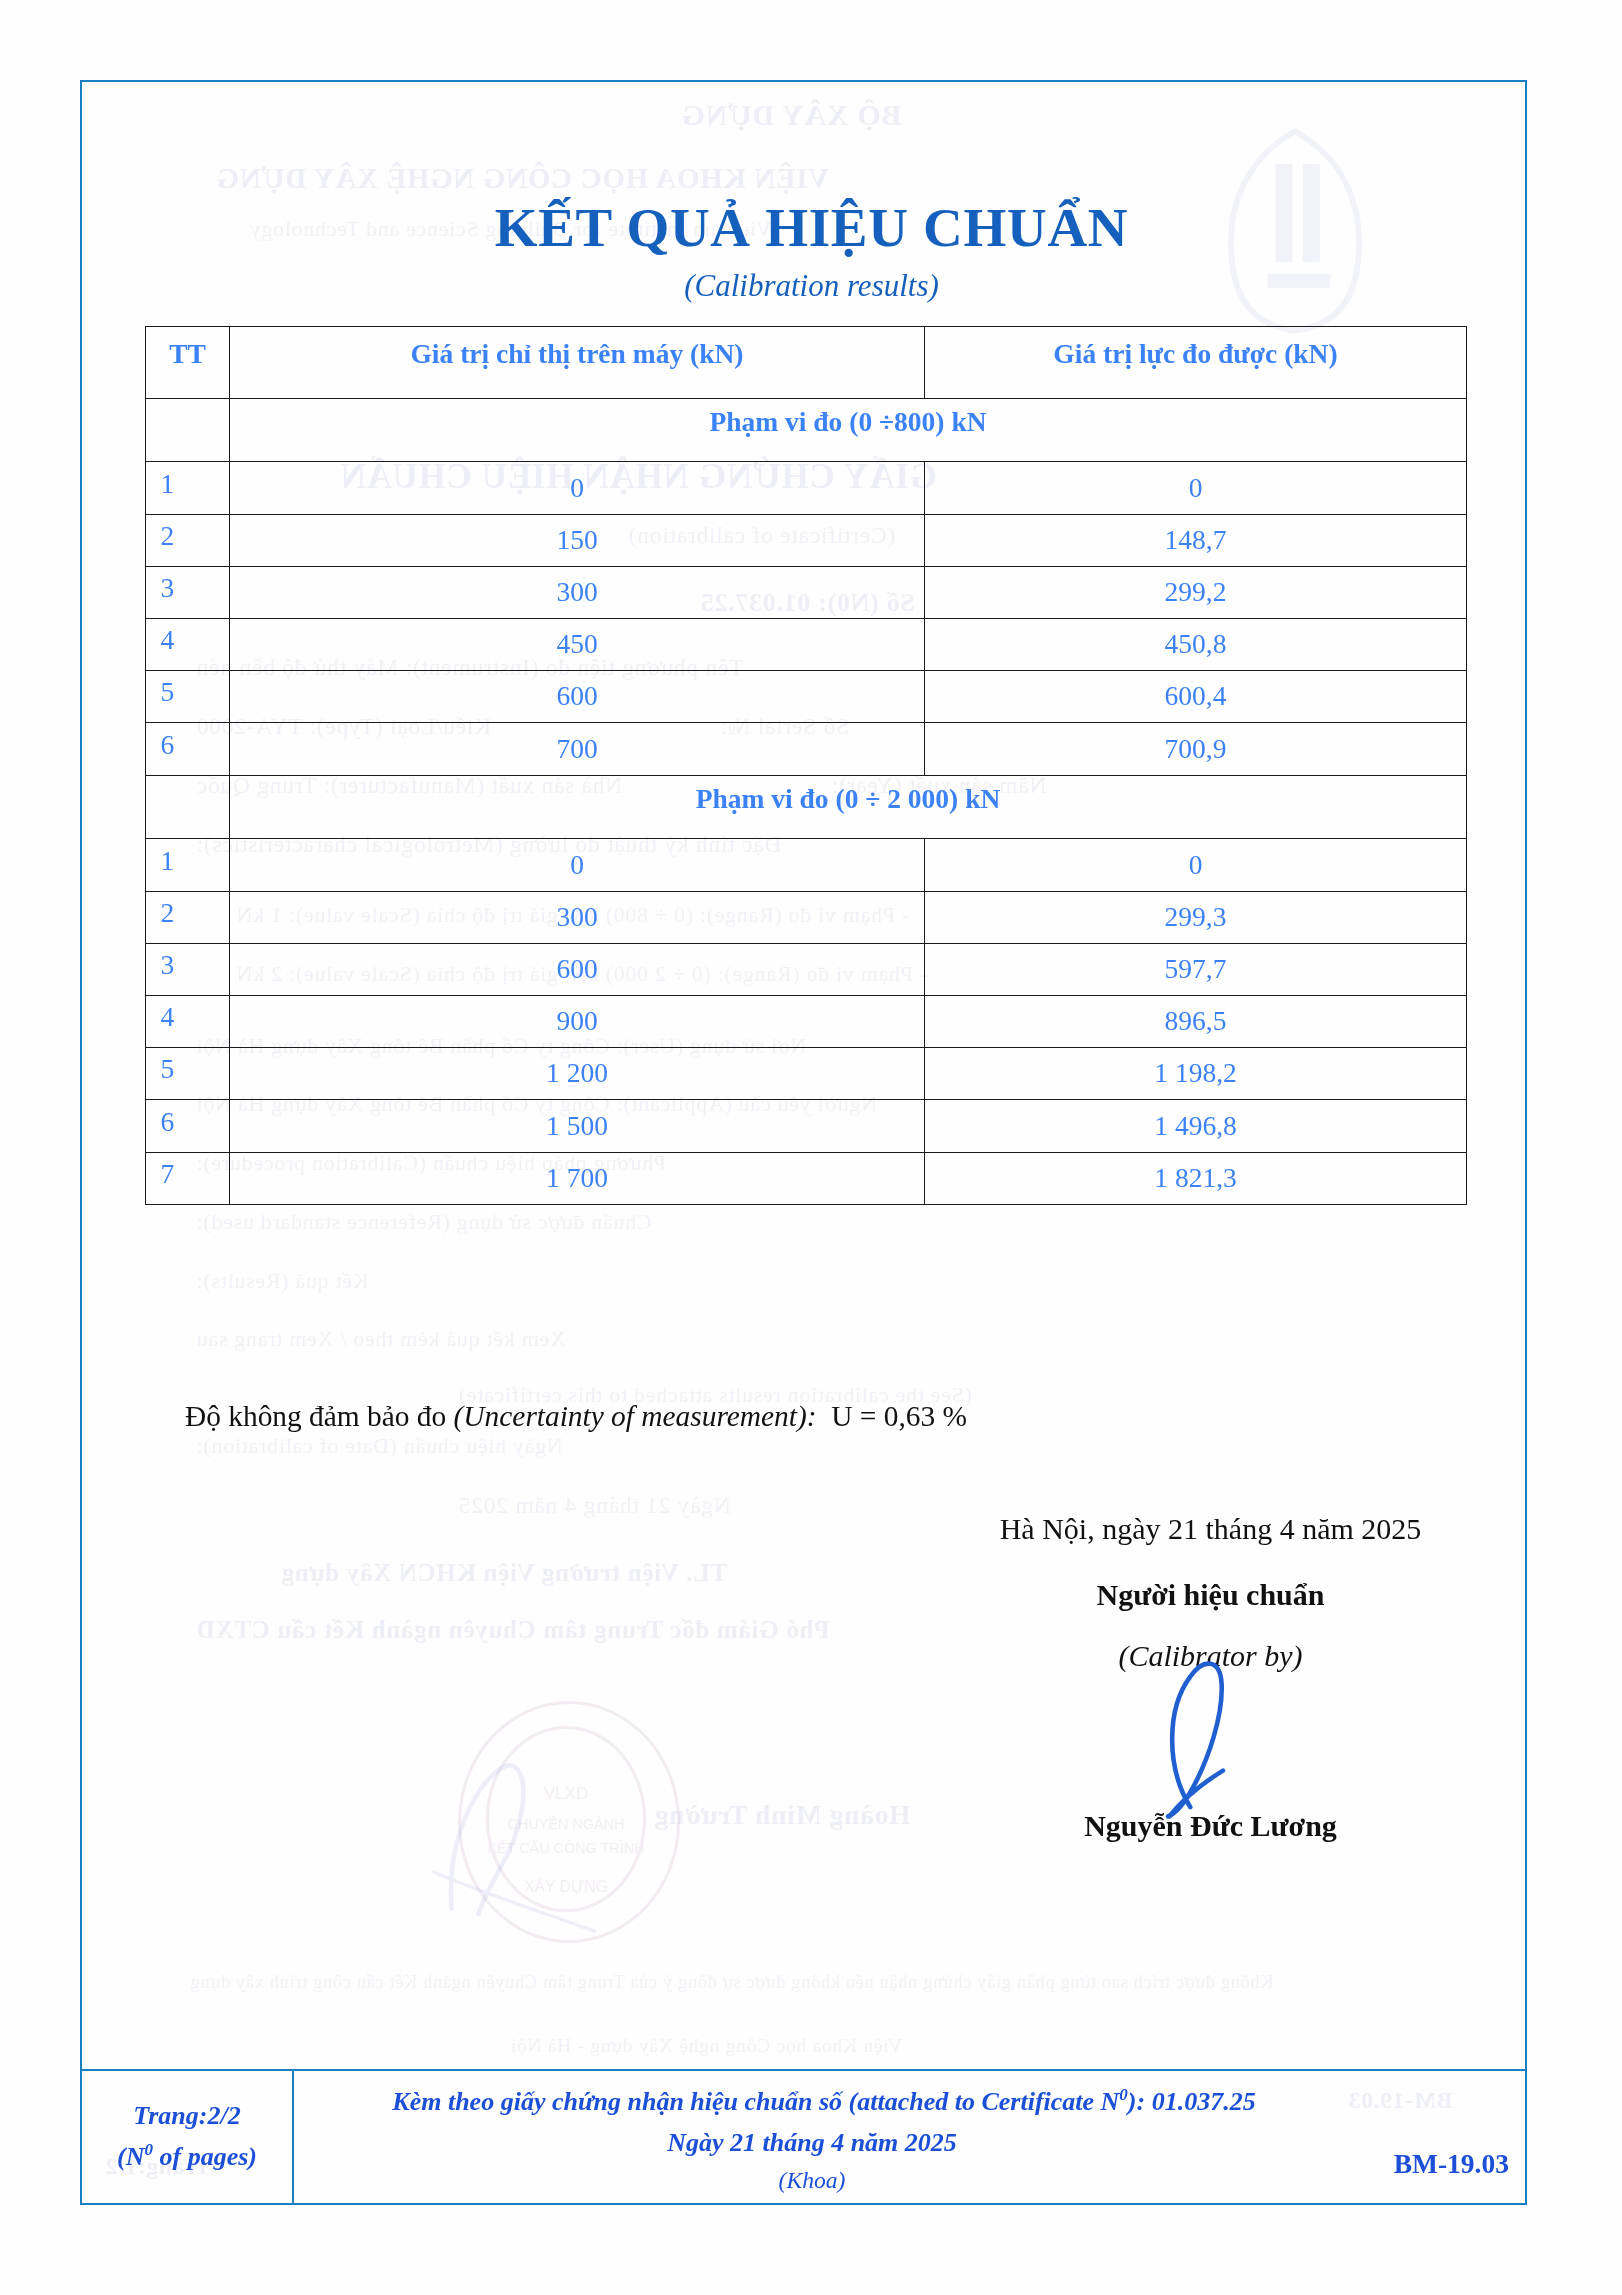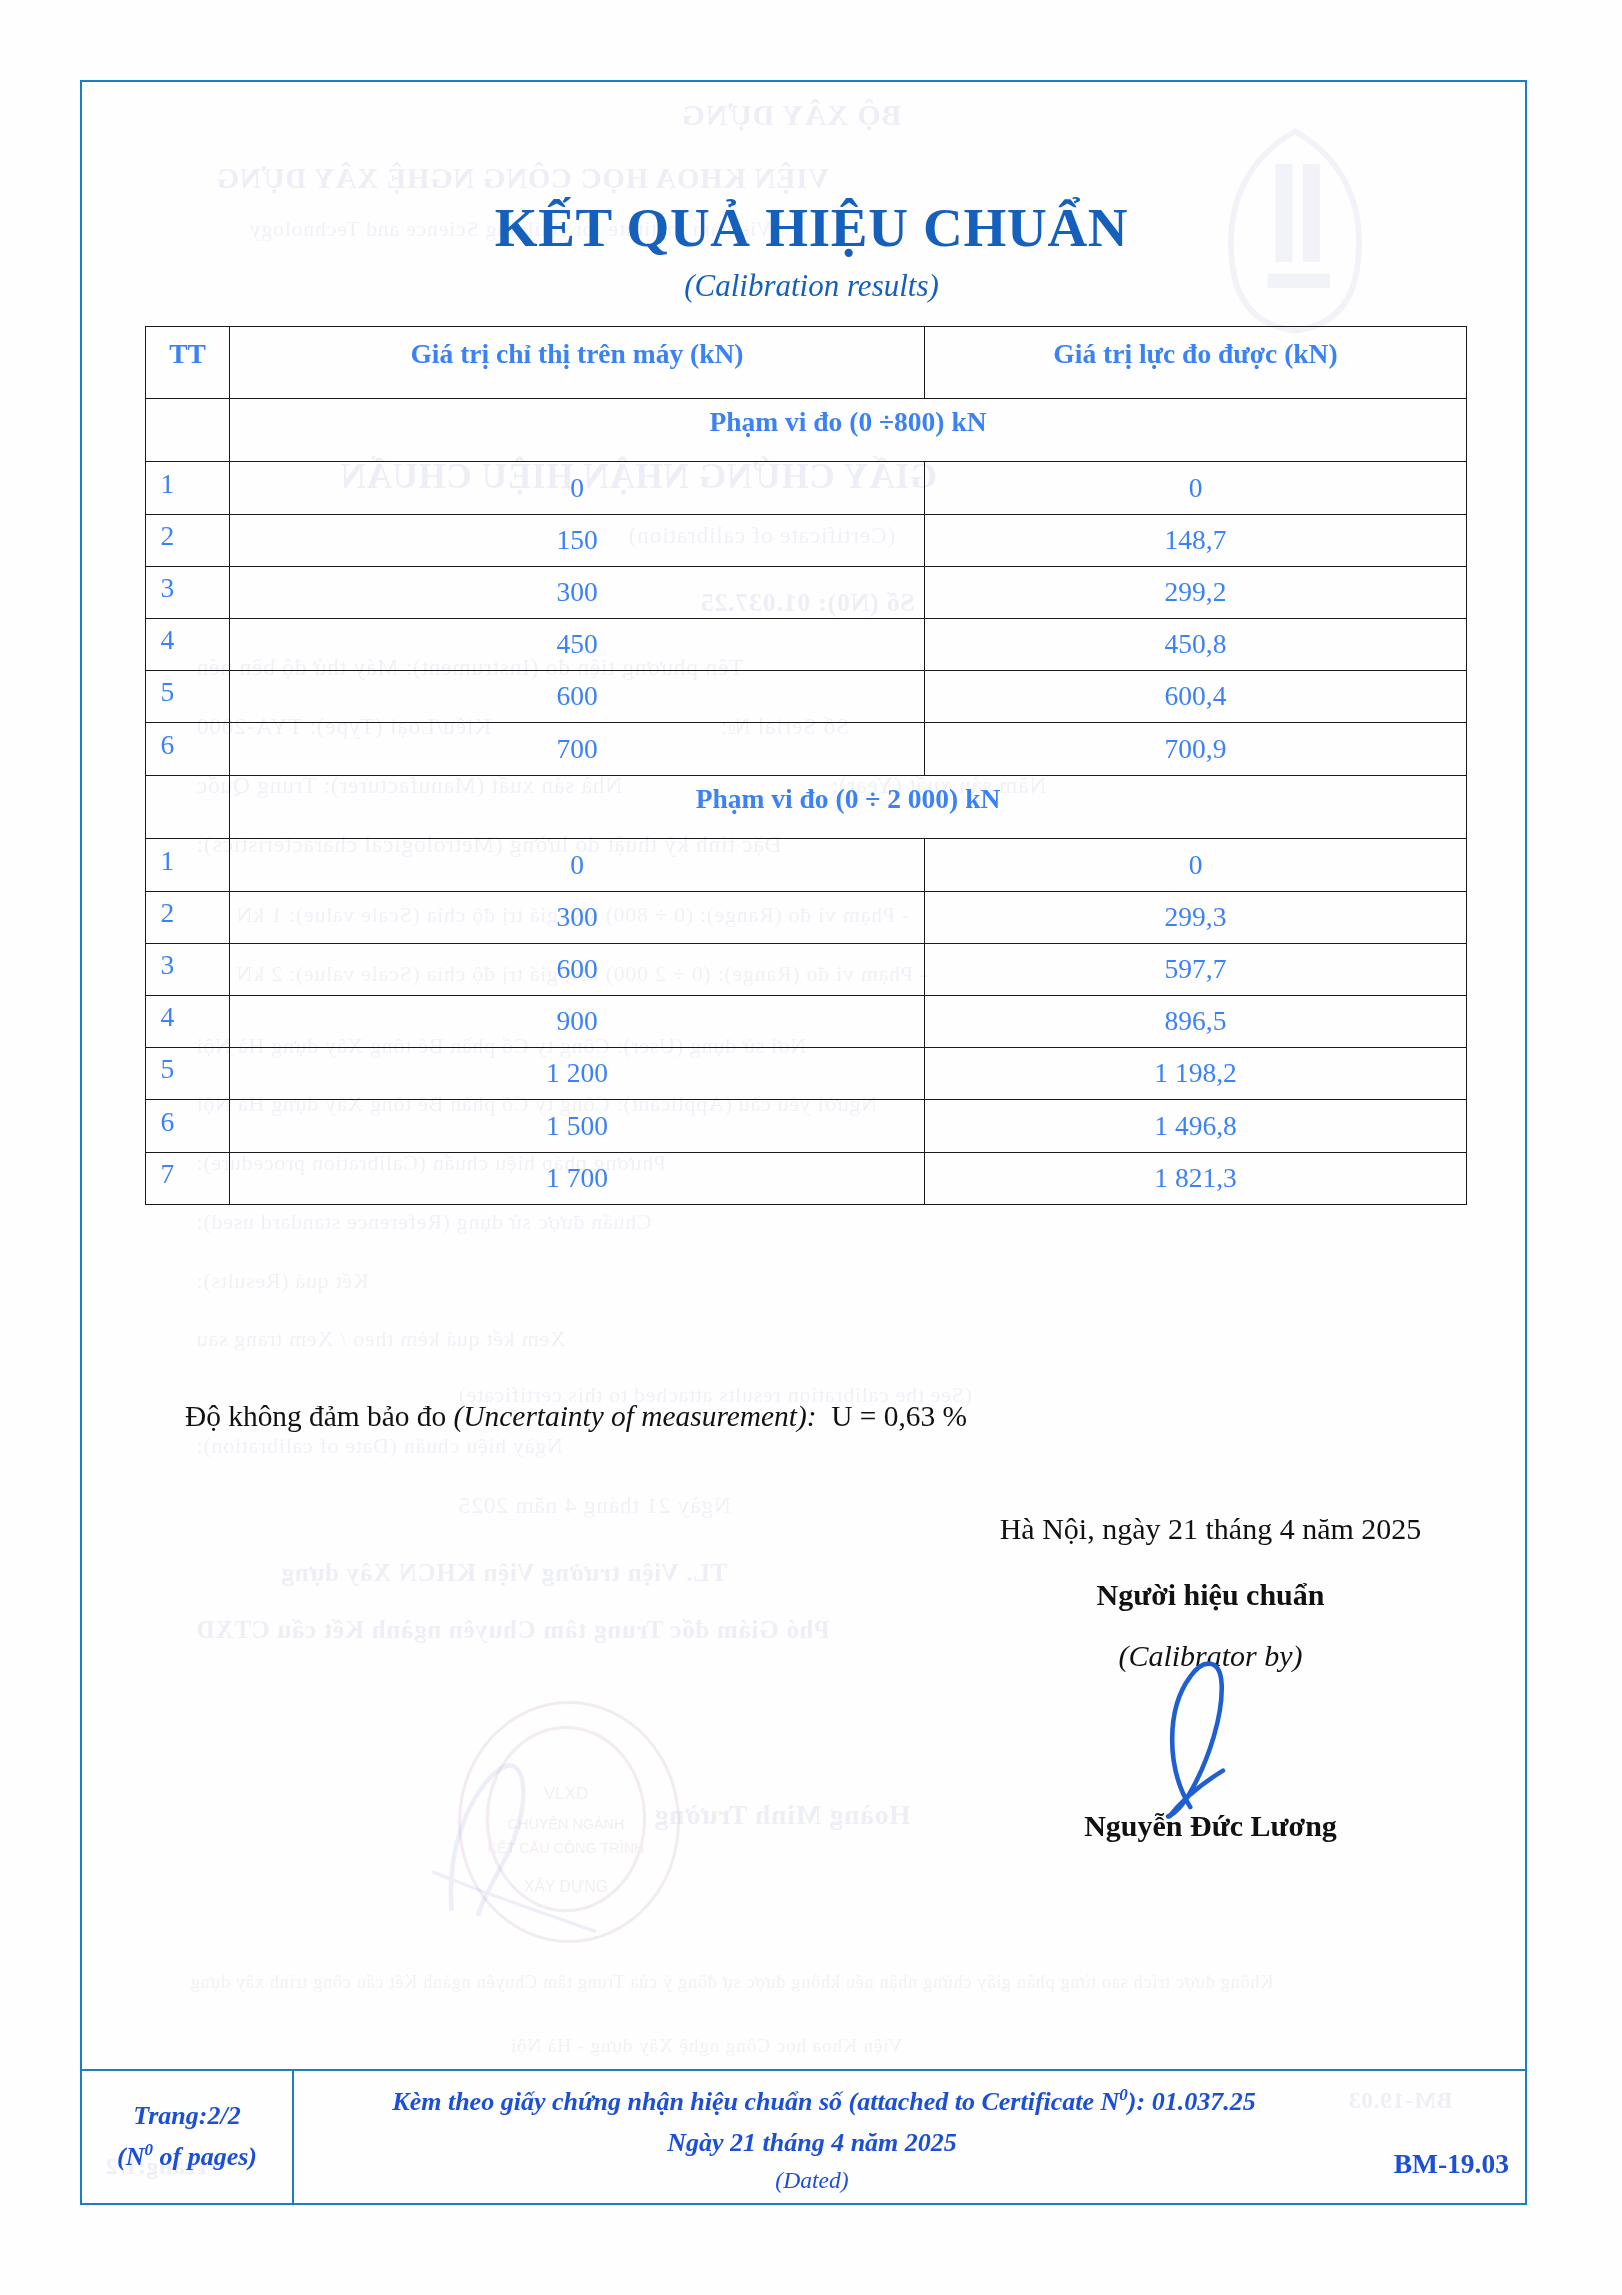--- a/index.html
+++ b/index.html
@@ -384,19 +384,19 @@
   <div class="sig" id="sig-name">Nguyễn Đức Lương</div>
 
   <div id="footer">
     <div id="footer-left">
       <div class="l1">Trang:2/2</div>
       <div class="l2"><span>(N</span><sup class="no">0</sup><span> of pages)</span></div>
     </div>
     <div id="footer-center">
       <div class="f1"><span>Kèm theo giấy chứng nhận hiệu chuẩn số </span><span>(attached to Certificate N</span><sup class="no">0</sup><span>): </span><span>01.037.25</span></div>
       <div class="f2">Ngày 21 tháng 4 năm 2025</div>
-      <div class="f3">(Dated)</div>
+      <div class="f3">(Khoa)</div>
     </div>
     <div id="footer-right">BM-19.03</div>
   </div>
 
 </div>
 
 
 </body></html>

